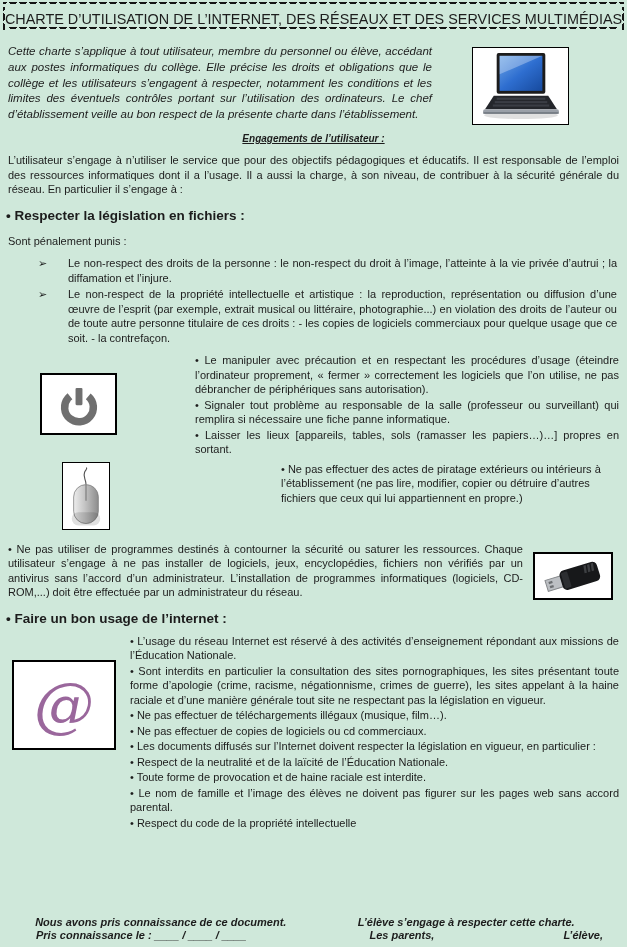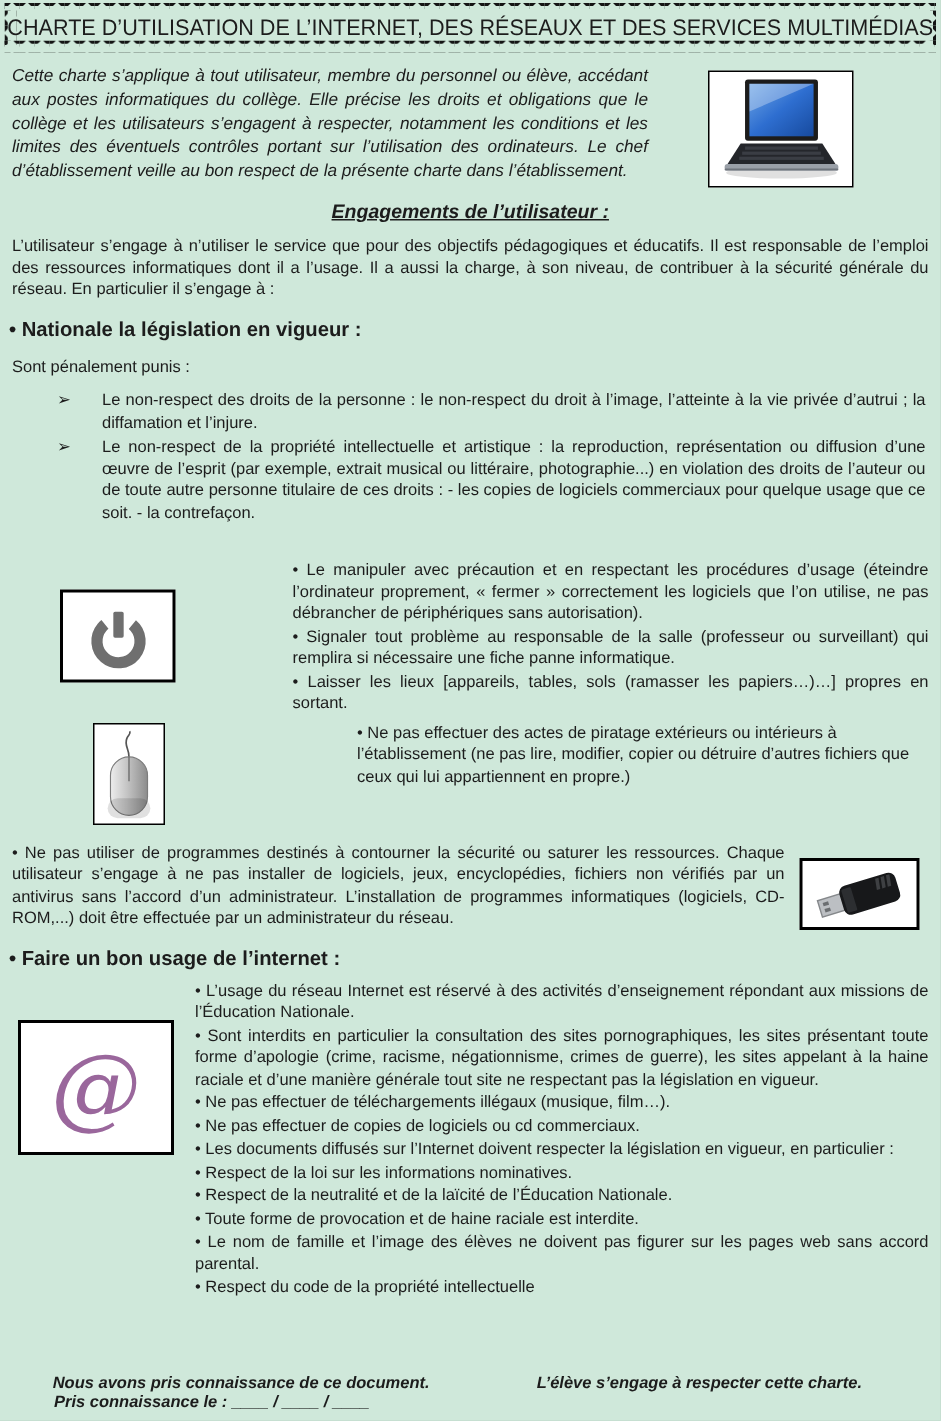--- a/index.html
+++ b/index.html
@@ -68,35 +68,35 @@
   p{margin:0;}
   .just{text-align:justify;}
   .sec-h{font-size:13.5px;font-weight:700;margin:10px 0 0 6px;}
   .imgbox{background:#fff;border:1px solid #000;display:flex;align-items:center;justify-content:center;flex:none;}
   .b2{border-width:2px;}
   
   .intro-row{display:flex;margin:9px 8px 0;}
   .intro-row p{width:424px;font-style:italic;font-size:11.5px;line-height:1.37;}
   .laptop-box{width:95px;height:76px;margin-left:40px;margin-top:3px;}
   
-  .eng-h{margin:7px 0 0;text-align:center;font-size:13px;font-style:italic;font-weight:700;text-decoration:underline;}
+  .eng-h{margin:7px 0 0;text-align:center;font-size:10px;font-style:italic;font-weight:700;text-decoration:underline;}
   .eng-p{margin:8px 8px 0;}
   
   .lead{margin:9px 0 0 8px;}
   ul.arrows{list-style:none;margin:8px 10px 0 38px;padding:0;}
   ul.arrows li{display:flex;margin-bottom:2px;}
   ul.arrows .mk{width:30px;flex:none;font-size:11px;}
   ul.arrows .tx{flex:1;text-align:justify;}
   
-  .mat-row{display:flex;margin:24px 8px 0;}
+  .mat-row{display:flex;margin:8px 8px 0;}
   .power-box{width:73px;height:58px;margin-left:32px;margin-top:20px;}
   .mat-col{margin-left:78px;flex:1;}
   .mat-col p{text-align:justify;margin-bottom:1px;}
   
-  .res-row{display:flex;margin:4px 8px 0;}
+  .res-row{display:flex;margin:4px 8px 0;gap:43px;}
   .mouse-box{width:46px;height:66px;margin-left:54px;}
   .res-row p{margin-left:128px;width:372px;}
   
   .prog-block{margin:12px 8px 0 8px;}
   .usb-box{float:right;width:76px;height:44px;margin:10px 6px 2px 10px;}
   
   .net-row{display:flex;margin:6px 8px 0;}
   .at-box{width:100px;height:86px;margin-left:4px;margin-top:26px;}
   .at-box span{font-family:"DejaVu Serif",serif;font-style:italic;font-size:60px;line-height:.9;color:var(--purple);}
   .net-col{margin-left:14px;flex:1;}
@@ -143,21 +143,21 @@
         <rect x="16" y="55" width="58" height="2.2" fill="#3a3d44"></rect>
         <rect x="6" y="60" width="78" height="4.5" rx="2" fill="#9aa0a8"></rect>
         <rect x="6" y="63" width="78" height="1.5" rx="0.7" fill="#6e747c"></rect>
       </svg>
     </div>
   </div>
 
   <h2 class="eng-h">Engagements de l’utilisateur :</h2>
   <p class="eng-p just">L’utilisateur s’engage à n’utiliser le service que pour des objectifs pédagogiques et éducatifs. Il est responsable de l’emploi des ressources informatiques dont il a l’usage. Il a aussi la charge, à son niveau, de contribuer à la sécurité générale du réseau. En particulier il s’engage à :</p>
 
-  <h3 class="sec-h">• Nationale la législation en vigueur :</h3>
+  <h3 class="sec-h">• Respecter la législation en fichiers :</h3>
   <p class="lead">Sont pénalement punis :</p>
   <ul class="arrows">
     <li>
       <span class="mk">➢</span>
       <span class="tx">Le non-respect des droits de la personne : le non-respect du droit à l’image, l’atteinte à la vie privée d’autrui ; la diffamation et l’injure.</span>
     </li>
     <li>
       <span class="mk">➢</span>
       <span class="tx">Le non-respect de la propriété intellectuelle et artistique : la reproduction, représentation ou diffusion d’une œuvre de l’esprit (par exemple, extrait musical ou littéraire, photographie...) en violation des droits de l’auteur ou de toute autre personne titulaire de ces droits : - les copies de logiciels commerciaux pour quelque usage que ce soit. - la contrefaçon.</span>
     </li>
@@ -218,31 +218,34 @@
   <div class="net-row">
     <div class="imgbox b2 at-box">
       <span>@</span>
     </div>
     <div class="net-col">
       <p>• L’usage du réseau Internet est réservé à des activités d’enseignement répondant aux missions de l’Éducation Nationale.</p>
       <p>• Sont interdits en particulier la consultation des sites pornographiques, les sites présentant toute forme d’apologie (crime, racisme, négationnisme, crimes de guerre), les sites appelant à la haine raciale et d’une manière générale tout site ne respectant pas la législation en vigueur.</p>
       <p>• Ne pas effectuer de téléchargements illégaux (musique, film…).</p>
       <p>• Ne pas effectuer de copies de logiciels ou cd commerciaux.</p>
       <p>• Les documents diffusés sur l’Internet doivent respecter la législation en vigueur, en particulier :</p>
-      <p>• Respect de la loi sur les informations nominatives.</p>
       <p>• Respect de la neutralité et de la laïcité de l’Éducation Nationale.</p>
       <p>• Toute forme de provocation et de haine raciale est interdite.</p>
       <p>• Le nom de famille et l’image des élèves ne doivent pas figurer sur les pages web sans accord parental.</p>
       <p>• Respect du code de la propriété intellectuelle</p>
     </div>
   </div>
 
   <div class="footer">
     <div class="col">
       <p class="f-center">Nous avons pris connaissance de ce document.</p>
       <p class="f-date">Pris connaissance le : ____ / ____ / ____</p>
     </div>
     <div class="col">
       <p class="f-center">L’élève s’engage à respecter cette charte.</p>
+      <div class="f-split">
+        <span>Les parents,</span>
+        <span>L’élève,</span>
+      </div>
     </div>
   </div>
 
 </div>
 
 </body></html>

